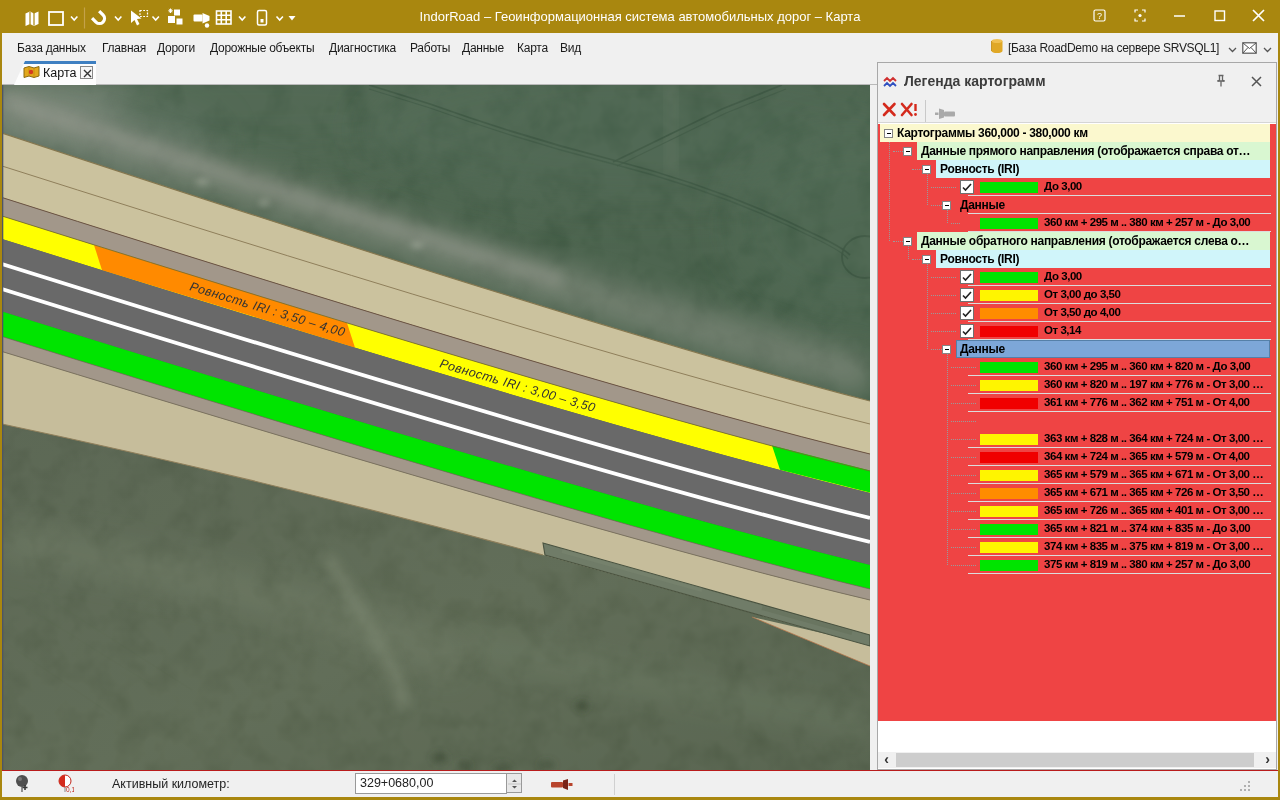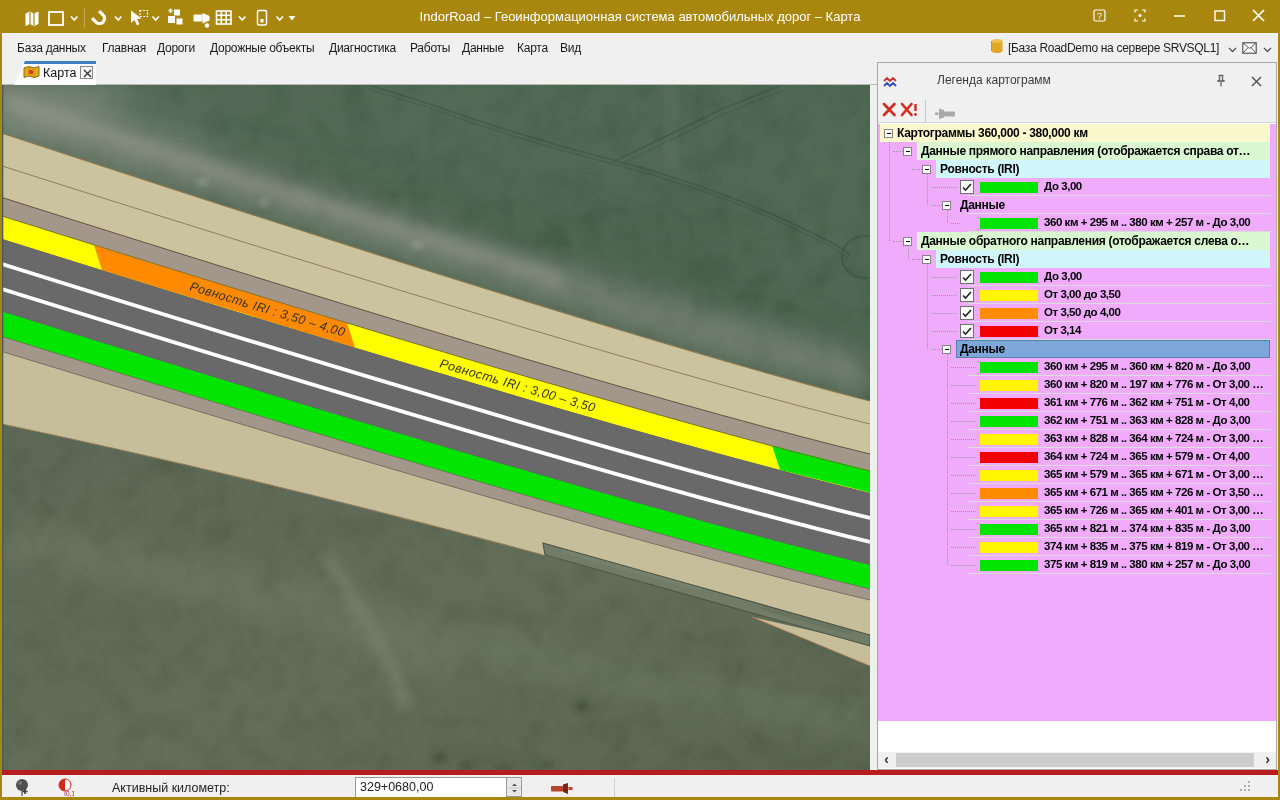--- a/index.html
+++ b/index.html
@@ -5,26 +5,26 @@
 .titlebar { position:absolute; left:0; top:0; width:1280px; height:33px; background:#a9870f; }
 .title { position:absolute; left:0; right:0; top:9px; text-align:center; color:#fff; font-size:13px; }
 .menubar { position:absolute; left:2px; top:33px; width:1132px; height:28px; background:#f0f0f0; font-size:12px; letter-spacing:-0.25px; color:#1a1a1a; }
 .dbsel { position:absolute; left:988px; top:6px; width:290px; height:20px; font-size:12px; letter-spacing:-0.3px; color:#222; }
 .tabbar { position:absolute; left:2px; top:61px; width:875px; height:24px; background:#f0f0f0; border-bottom:1px solid #b9b9b9; }
 .tab { position:absolute; left:12px; top:0; width:82px; height:24px; background:#fdfdfd; clip-path:polygon(11px 0, 100% 0, 100% 100%, 0 100%); }
 .tab .blue { position:absolute; left:0; top:0; right:0; height:3px; background:#3e7fc1; }
 .tab .lbl { position:absolute; left:29px; top:5px; font-size:12.5px; color:#111; }
 .tab .x { position:absolute; right:3px; top:5px; width:13px; height:13px; border:1px solid #888; background:#f6f6f6; }
 .tab .x svg { position:absolute; left:2px; top:2px; }
-.statusbar { position:absolute; left:2px; top:770px; width:1276px; height:27px; background:#f0f0f0; border-top:5px solid #b91c1c; font-size:12.5px; color:#222; }
+.statusbar { position:absolute; left:2px; top:770px; width:1276px; height:27px; background:#f0f0f0; border-top:1px solid #b91c1c; font-size:12.5px; color:#222; }
 .panel { position:absolute; left:877px; top:62px; width:400px; height:708px; background:#fff; border:1px solid #a8a8a8; }
 .phead { position:absolute; left:0; top:0; right:0; height:34px; background:#f0f0f0; }
-.phead .t { position:absolute; left:26px; top:10px; font-size:12px; font-weight:normal; color:#3c3c3c;margin-left:33px; }
+.phead .t { position:absolute; left:26px; top:10px; font-size:14px; font-weight:bold; color:#3c3c3c; }
 .ptool { position:absolute; left:0; top:34px; right:0; height:26px; background:#f0f0f0; border-bottom:1px solid #d5d5d5; }
-.ptree { position:absolute; left:0; top:61px; right:0; bottom:48px; overflow:hidden; background:#f0abfc; }
+.ptree { position:absolute; left:0; top:61px; right:0; bottom:48px; overflow:hidden; background:#ef4444; }
 .trow { position:absolute; left:0; width:398px; height:18px; font-size:12px; letter-spacing:-0.3px; color:#000; }
 .trow span.n { font-size:11.5px; letter-spacing:-0.45px; }
 .trow span { position:absolute; top:2px; white-space:nowrap;font-weight:bold; }
 .trow .b, .b { font-weight:bold; }
 .rbg { position:absolute; top:0; right:6px; height:18px; }
 .selbg { background:#7da7d8; border:1px solid #5580a8; }
 .sep::after { content:""; position:absolute; left:90px; right:5px; bottom:0; border-bottom:1px solid #dcdcdc; }
 .cbx { position:absolute; top:2px; width:14px; height:14px; border:1px solid #707070; background:#fff; }
 .cbx svg { position:absolute; left:1px; top:2px; }
 .sw { position:absolute; top:3.5px; width:58px; height:11px; }
@@ -387,24 +387,20 @@
         <span class="n" style="left:166px">360 км + 295 м .. 360 км + 820 м - До 3,00</span>
       </div>
 <div class="trow sep" style="top:252px">
         <div class="sw" style="left:102px;background:#fff500"></div>
         <span class="n" style="left:166px">360 км + 820 м .. 197 км + 776 м - От 3,00 …</span>
       </div>
 <div class="trow sep" style="top:270px">
         <div class="sw" style="left:102px;background:#f00000"></div>
         <span class="n" style="left:166px">361 км + 776 м .. 362 км + 751 м - От 4,00</span>
       </div>
-<div class="trow sep" style="top:288px">
-        <div class="sw" style="left:102px;background:#00e400"></div>
-        <span class="n" style="left:166px">362 км + 751 м .. 363 км + 828 м - До 3,00</span>
-      </div>
 <div class="trow sep" style="top:306px">
         <div class="sw" style="left:102px;background:#fff500"></div>
         <span class="n" style="left:166px">363 км + 828 м .. 364 км + 724 м - От 3,00 …</span>
       </div>
 <div class="trow sep" style="top:324px">
         <div class="sw" style="left:102px;background:#f00000"></div>
         <span class="n" style="left:166px">364 км + 724 м .. 365 км + 579 м - От 4,00</span>
       </div>
 <div class="trow sep" style="top:342px">
         <div class="sw" style="left:102px;background:#fff500"></div>

